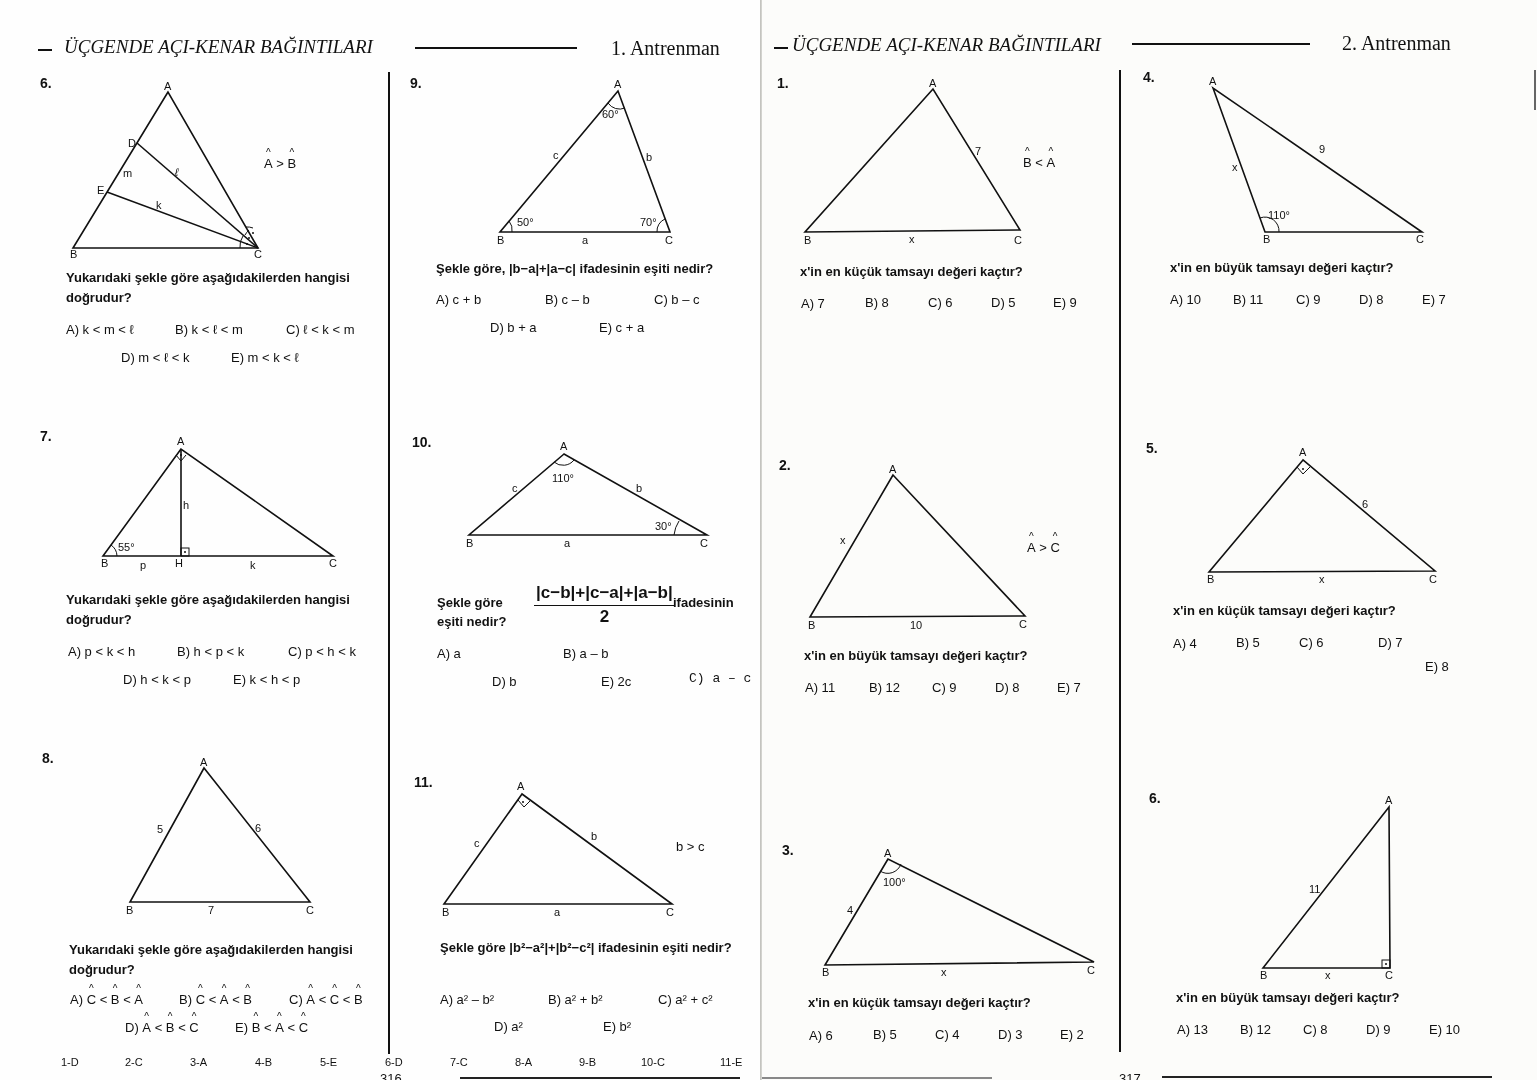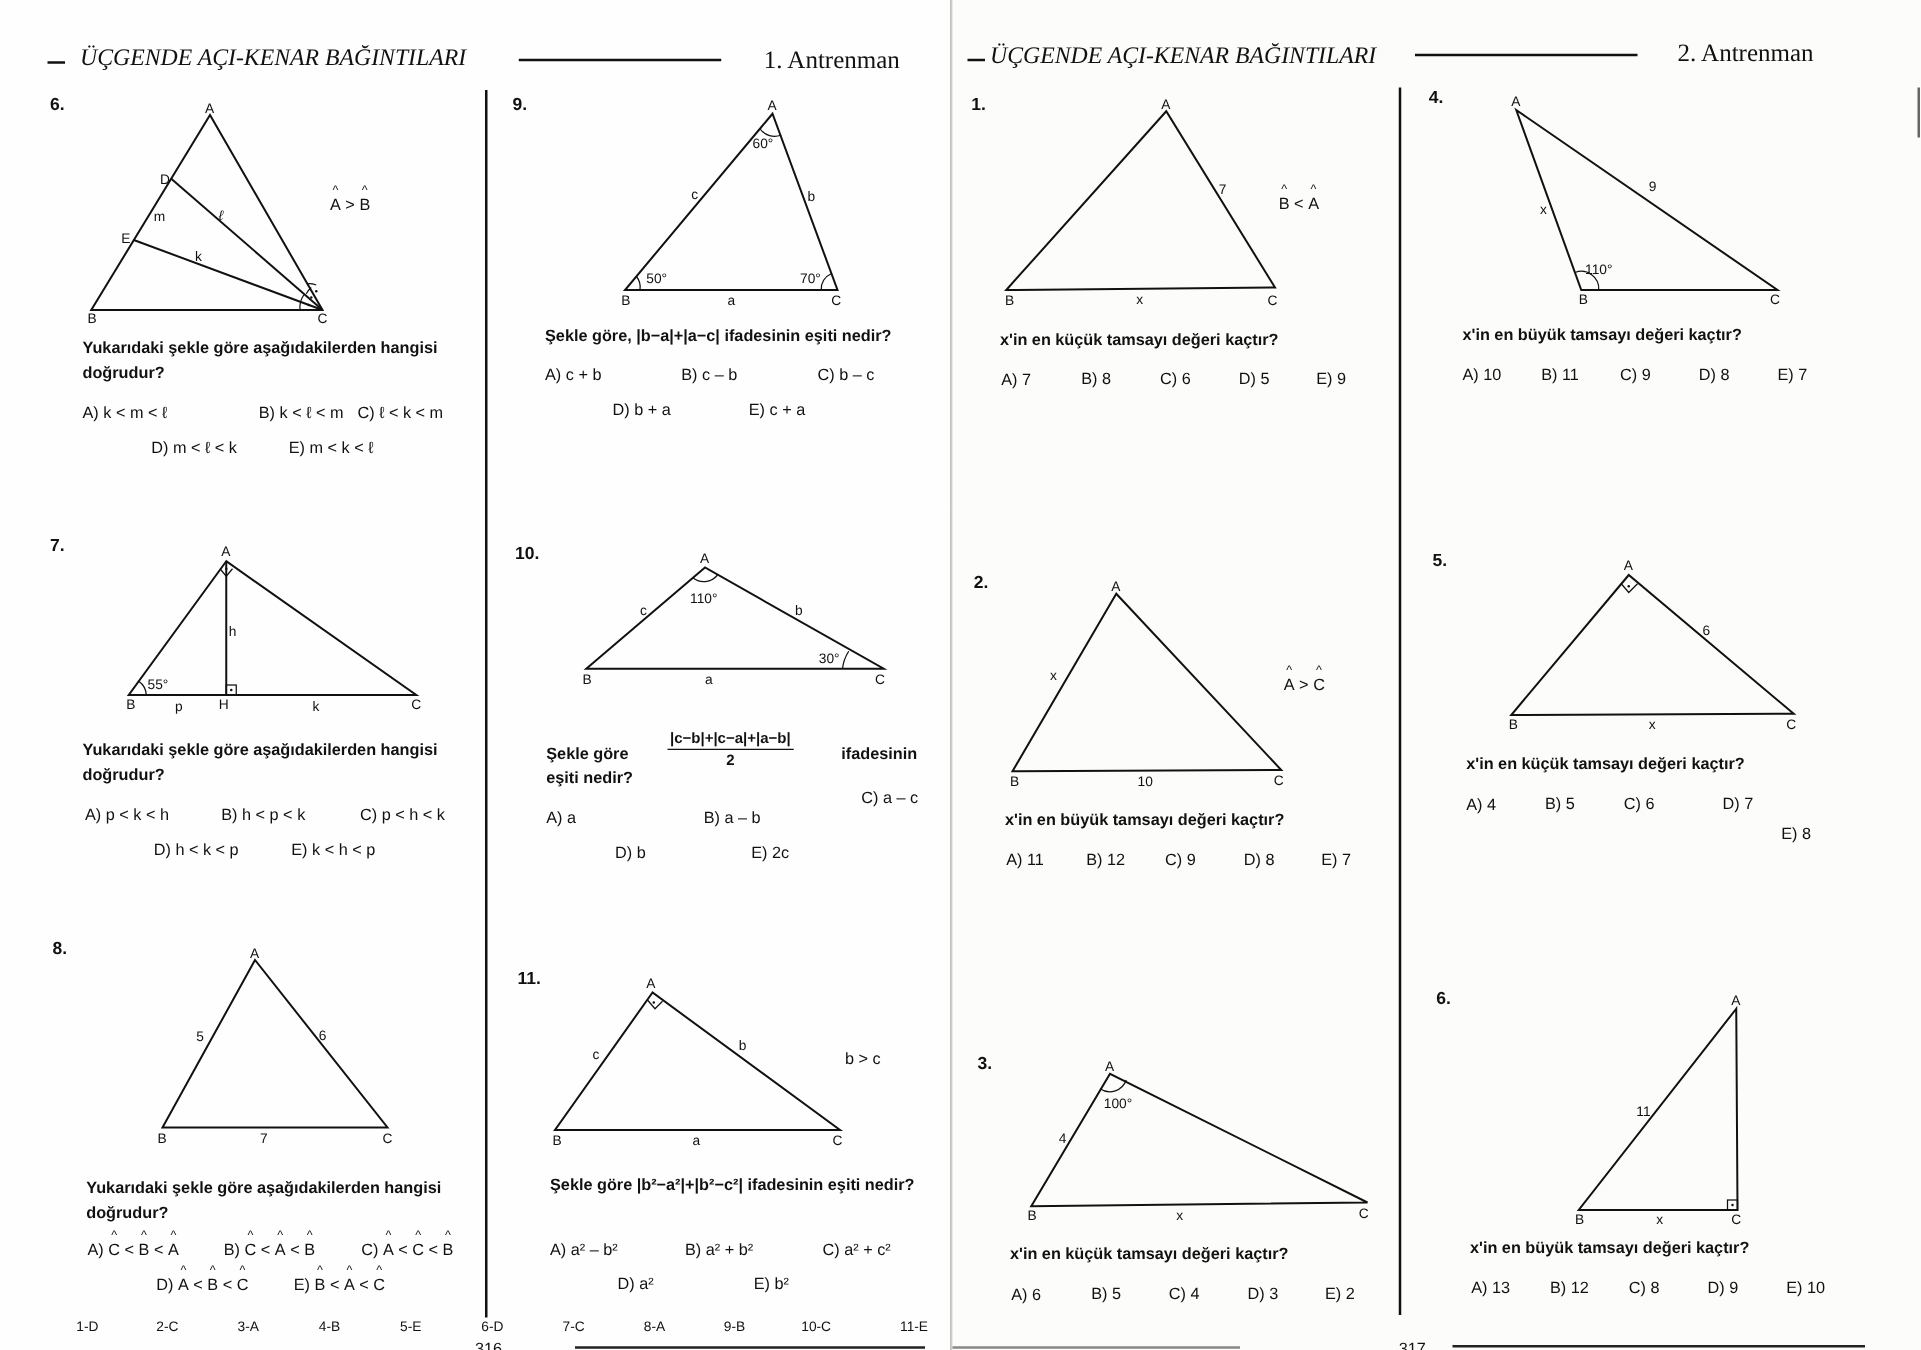--- a/index.html
+++ b/index.html
@@ -18,21 +18,21 @@
   .qnum{position:absolute;font-weight:bold;font-size:14px;}
   .fig{position:absolute;overflow:visible;}
   .fig text{font-family:"Liberation Sans",sans-serif;font-size:11px;fill:#111;}
   .qtext{position:absolute;font-weight:bold;font-size:13px;line-height:20px;}
   .opt{position:absolute;font-size:13px;white-space:nowrap;}
   .ans{position:absolute;font-size:11px;white-space:nowrap;}
   .pageno{position:absolute;font-size:13px;}
   .foot-rule{position:absolute;height:2px;background:#222;}
   .hat{display:inline-block;position:relative;}
   .hat::before{content:"^";position:absolute;left:50%;transform:translateX(-50%);top:-9px;font-size:10px;}
-  .frac{position:absolute;text-align:center;font-weight:bold;font-size:12px;}
+  .frac{position:absolute;text-align:center;font-weight:bold;font-size:17px;}
   .frac .num{border-bottom:1px solid #111;padding:0 2px 2px 2px;white-space:nowrap;}
   .frac .den{padding-top:1px;}
 </style>
 </head>
 <body>
 
 <div class="scan-top"></div>
 
 <div class="page page-left">
   <div class="hdr-dash" style="left:38px;top:49px;width:14px;"></div>
@@ -58,21 +58,21 @@
       <text x="194" y="180">C</text>
     <text x="68" y="69">D</text>
       <text x="37" y="116">E</text>
     <text x="63" y="99">m</text>
       <text x="115" y="98" font-style="italic">ℓ</text>
       <text x="96" y="131">k</text>
   </svg>
   <div class="opt" style="left:264px;top:156px;"><span class="hat">A</span> &gt; <span class="hat">B</span></div>
   <div class="qtext" style="left:66px;top:268px;width:305px;">Yukarıdaki şekle göre aşağıdakilerden hangisi doğrudur?</div>
   <div class="opt" style="left:66px;top:322px;">A) k &lt; m &lt; ℓ</div>
-  <div class="opt" style="left:175px;top:322px;margin-left:32px;">B) k &lt; ℓ &lt; m</div>
+  <div class="opt" style="left:175px;top:322px;">B) k &lt; ℓ &lt; m</div>
   <div class="opt" style="left:286px;top:322px;">C) ℓ &lt; k &lt; m</div>
   <div class="opt" style="left:121px;top:350px;">D) m &lt; ℓ &lt; k</div>
   <div class="opt" style="left:231px;top:350px;">E) m &lt; k &lt; ℓ</div>
 
   <div class="qnum" style="left:40px;top:428px;">7.</div>
   <svg class="fig" style="left:95px;top:435px;" width="255" height="140">
     <polygon points="86,14 8,121 238,121" fill="none" stroke="#111" stroke-width="1.6"></polygon>
     <line x1="86" y1="14" x2="86" y2="121" stroke="#111" stroke-width="1.6"></line>
     <rect x="86" y="113" width="8" height="8" fill="none" stroke="#111"></rect>
       <circle cx="90" cy="117" r="1" fill="#111"></circle>
@@ -151,21 +151,21 @@
   </svg>
   <div class="qtext" style="left:437px;top:593px;">Şekle göre</div>
   <div class="frac" style="left:534px;top:583px;">
     <div class="num">|c−b|+|c−a|+|a−b|</div>
     <div class="den">2</div>
   </div>
   <div class="qtext" style="left:673px;top:593px;">ifadesinin</div>
   <div class="qtext" style="left:437px;top:612px;">eşiti nedir?</div>
   <div class="opt" style="left:437px;top:646px;text-align:center;">A) a</div>
   <div class="opt" style="left:563px;top:646px;">B) a – b</div>
-  <div class="opt" style="left:689px;top:630px;">C) a – c</div>
+  <div class="opt" style="left:689px;top:671px;font-family:Liberation Mono, monospace;">C) a – c</div>
   <div class="opt" style="left:492px;top:674px;">D) b</div>
   <div class="opt" style="left:601px;top:674px;">E) 2c</div>
 
   <div class="qnum" style="left:414px;top:774px;">11.</div>
   <svg class="fig" style="left:435px;top:780px;" width="250" height="140">
     <polygon points="87,14 9,124 237,124" fill="none" stroke="#111" stroke-width="1.6"></polygon>
     <path d="M83,20 L89,27 L95,21" fill="none" stroke="#111"></path>
       <circle cx="88" cy="22" r="1" fill="#111"></circle>
     <text x="82" y="10">A</text>
       <text x="7" y="136">B</text>

